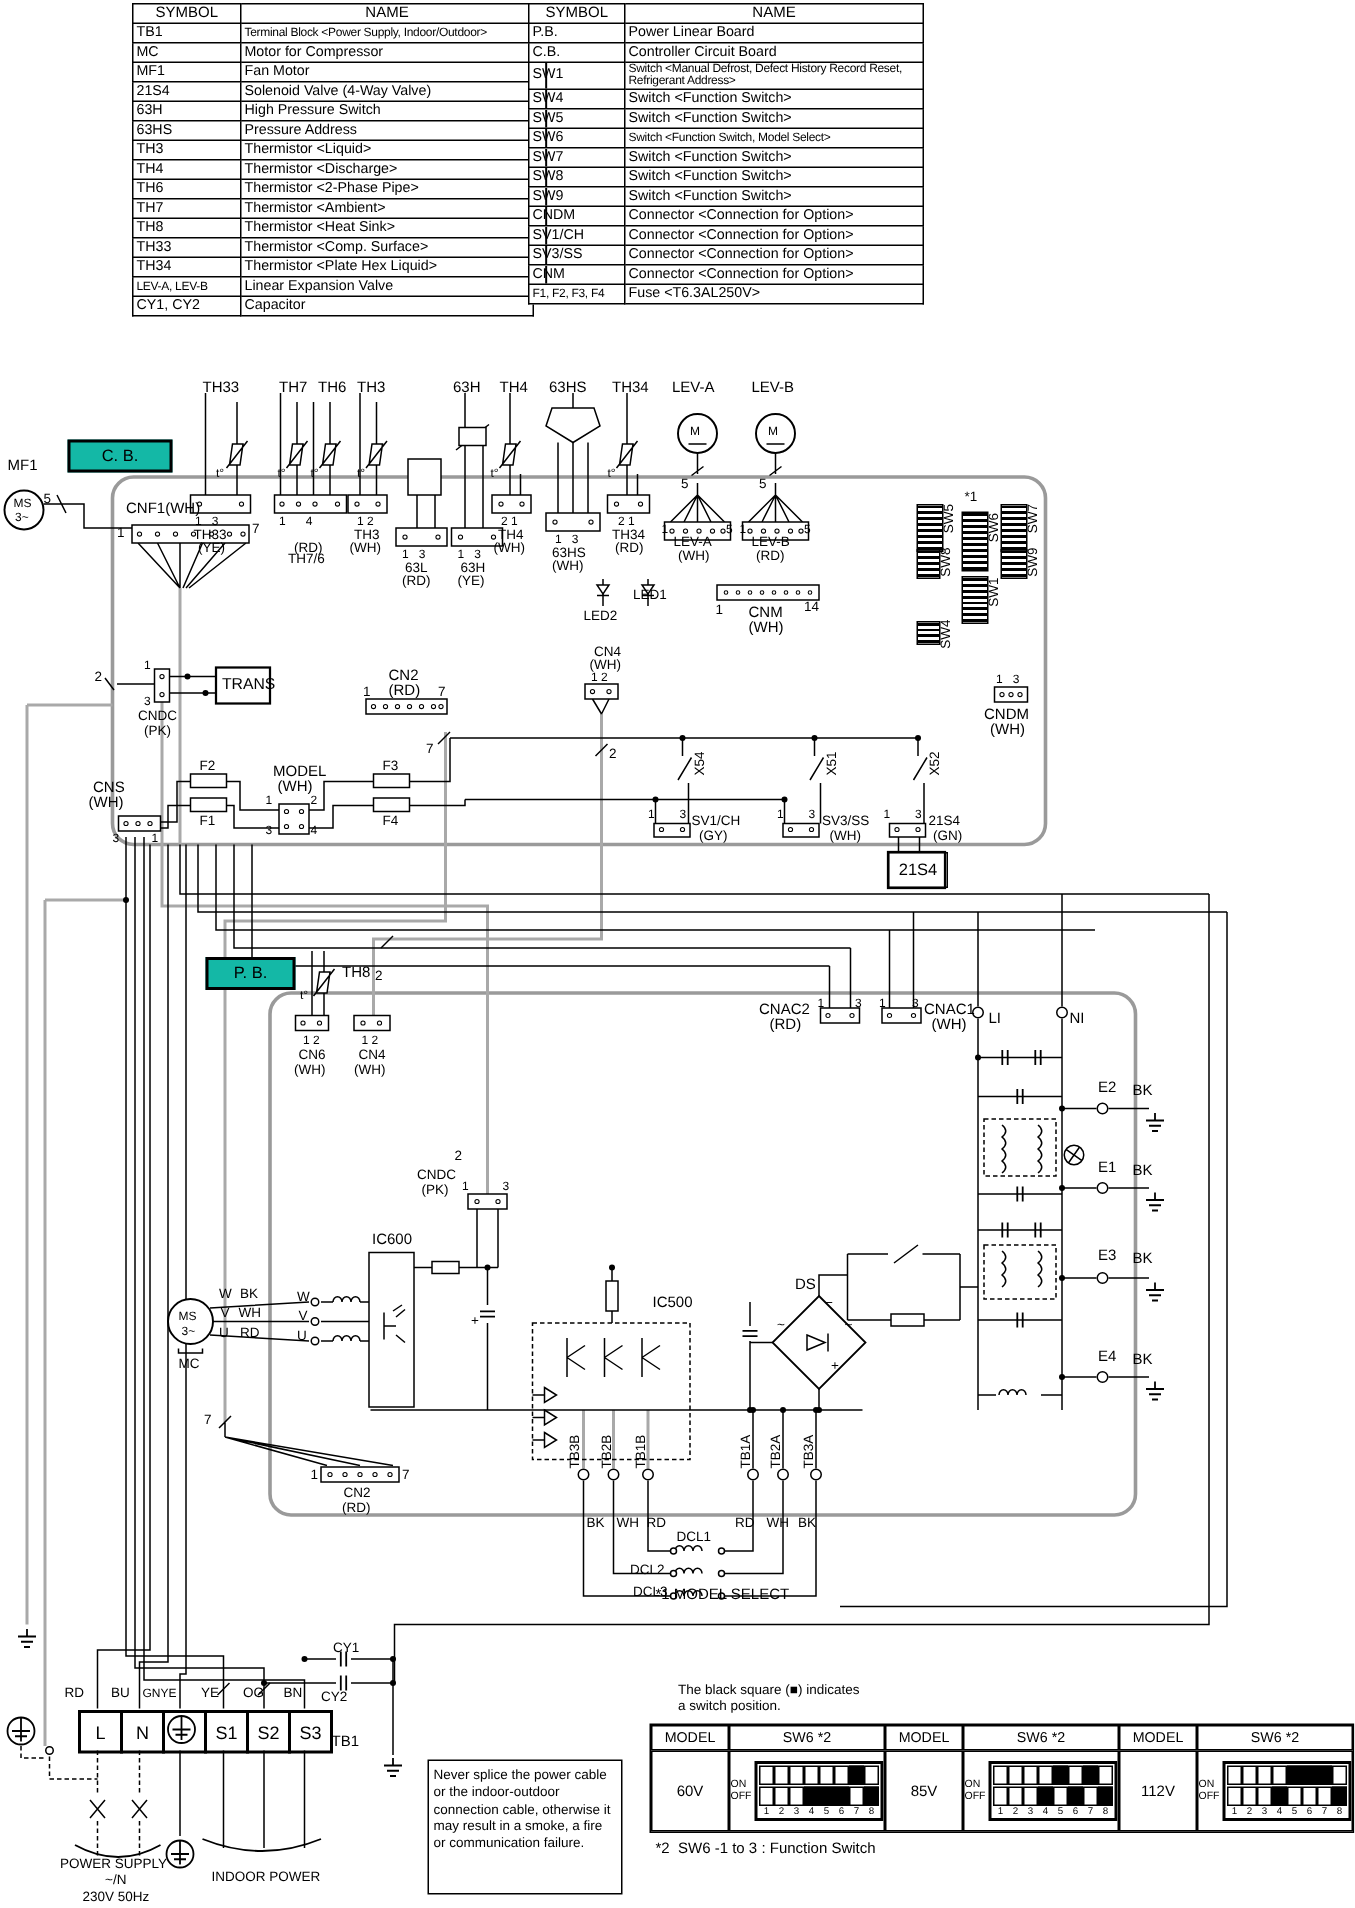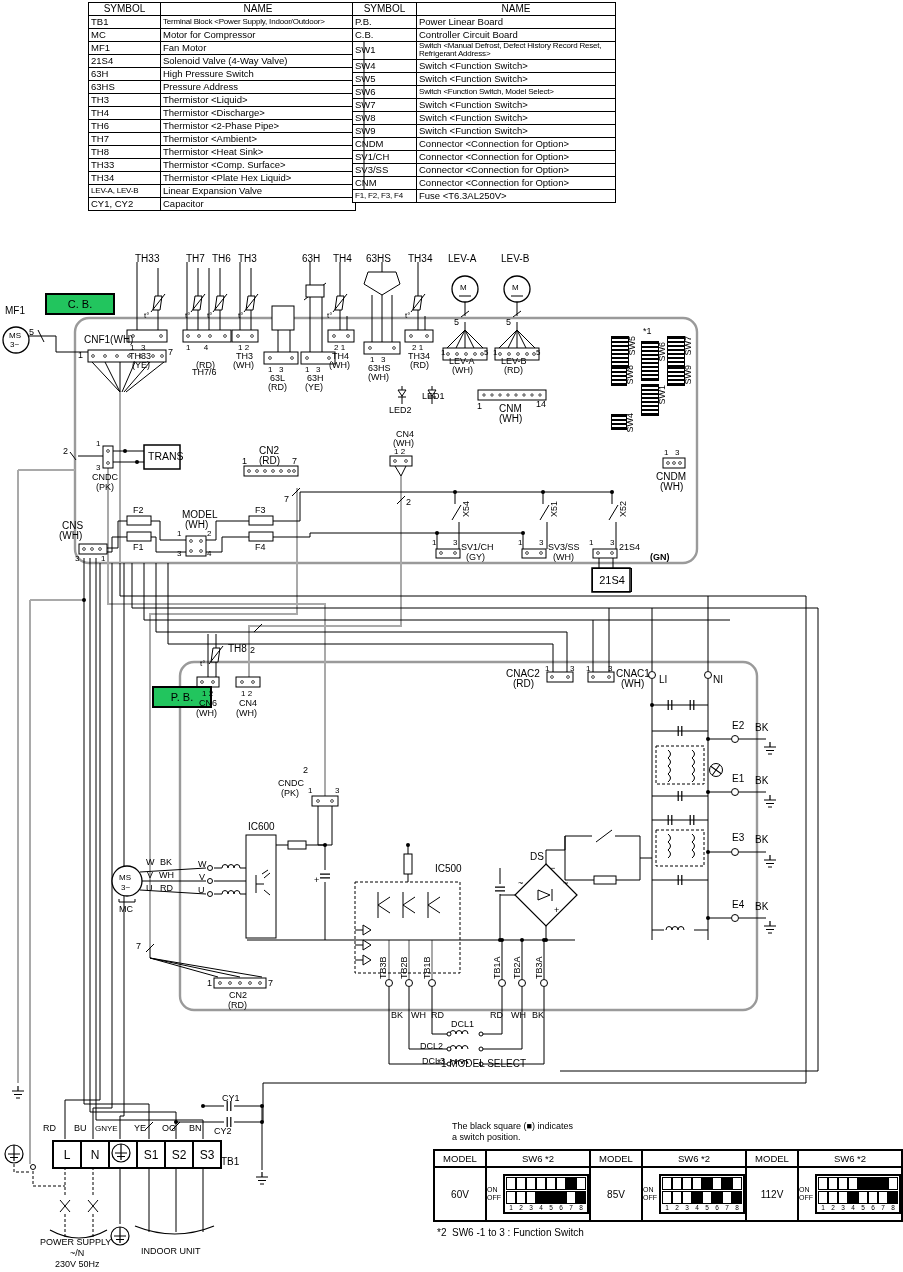--- a/index.html
+++ b/index.html
@@ -12,21 +12,21 @@
                overflow:hidden;white-space:normal;}
   table.symtab th{font-weight:normal;text-align:center;font-size:10px;}
   td.sm{font-size:8px;letter-spacing:-0.2px;}
   td.ind{padding-left:13px;background:linear-gradient(to right,transparent 10px,#000 10px,#000 11px,transparent 11px);}
   
   .l{position:absolute;font-size:10px;line-height:1;white-space:pre;}
   .m{font-size:9px;}
   .s{font-size:8px;}
   .v{writing-mode:vertical-rl;transform:rotate(180deg);}
   svg.canvas{position:absolute;left:0;top:0;}
-  .box{position:absolute;border:2px solid #000;font-size:11px;text-align:center;background:#22c55e;}
+  .box{position:absolute;border:2px solid #000;font-size:11px;text-align:center;background:#14b8a6;}
   .dipb{position:absolute;border:1px solid #000;
         background:repeating-linear-gradient(to bottom,#000 0 2px,#fff 2px 4px);}
   
   .tbcell{position:absolute;width:26px;height:25px;border:2px solid #000;
           font-size:12px;display:flex;align-items:center;justify-content:center;background:transparent;}
   .note{position:absolute;border:1.5px solid #000;font-size:9px;line-height:1.25;padding:4px 3px;}
   
   .ms{position:absolute;display:flex;border:1px solid #000;}
   .msgroup{display:flex;flex-direction:column;width:156px;}
   .msrow1{display:flex;height:17px;}
@@ -571,21 +571,21 @@
         <circle cx="708" cy="918" r="2"></circle>
       <circle cx="203" cy="1106" r="2"></circle>
         <circle cx="176" cy="1122" r="2"></circle>
         <circle cx="262" cy="1122" r="2"></circle>
         <circle cx="262" cy="1106" r="2"></circle>
       <circle cx="84" cy="600" r="2"></circle>
     </g>
   </svg>
 
   <div class="box" style="left:45px;top:293px;width:66px;height:18px;line-height:18px;"><span>C. B.</span></div>
-  <div class="box" style="left:152px;top:638px;width:56px;height:18px;line-height:18px;margin-top:48px;"><span>P. B.</span></div>
+  <div class="box" style="left:137px;top:638px;width:56px;height:18px;line-height:18px;"><span>P. B.</span></div>
   <div class="box" style="left:592px;top:568px;width:38px;height:22px;line-height:22px;border-width:1.5px;background:transparent;"><span>21S4</span></div>
   <span class="l" style="left:148px;top:451px;font-size:10.5px;">TRANS</span>
 
   <span class="l" style="left:5px;top:306px;">MF1</span>
   <span class="l s" style="left:9px;top:332px;">MS</span>
   <span class="l s" style="left:10px;top:341px;">3~</span>
   <span class="l m" style="left:29px;top:328px;">5</span>
   <span class="l" style="left:84px;top:335px;">CNF1(WH)</span>
   <span class="l m" style="left:78px;top:351px;">1</span>
   <span class="l m" style="left:168px;top:348px;">7</span>
@@ -706,21 +706,21 @@
   <span class="l s" style="left:453px;top:539px;">3</span>
   <span class="l m" style="left:461px;top:543px;">SV1/CH</span>
   <span class="l m" style="left:466px;top:553px;">(GY)</span>
   <span class="l s" style="left:518px;top:539px;">1</span>
   <span class="l s" style="left:539px;top:539px;">3</span>
   <span class="l m" style="left:548px;top:543px;">SV3/SS</span>
   <span class="l m" style="left:553px;top:553px;">(WH)</span>
   <span class="l s" style="left:589px;top:539px;">1</span>
   <span class="l s" style="left:610px;top:539px;">3</span>
   <span class="l m" style="left:619px;top:543px;">21S4</span>
-  <span class="l m" style="left:650px;top:553px;font-weight:bold;">(GN)</span>
+  <span class="l m" style="left:622px;top:553px;">(GN)</span>
 
   <span class="l" style="left:228px;top:644px;">TH8</span>
   <span class="l m" style="left:250px;top:646px;">2</span>
   <span class="l s" style="left:202px;top:690px;">1 2</span>
   <span class="l m" style="left:199px;top:699px;">CN6</span>
   <span class="l m" style="left:196px;top:709px;">(WH)</span>
   <span class="l s" style="left:241px;top:690px;">1 2</span>
   <span class="l m" style="left:239px;top:699px;">CN4</span>
   <span class="l m" style="left:236px;top:709px;">(WH)</span>
   <span class="l" style="left:506px;top:669px;">CNAC2</span>
@@ -809,22 +809,25 @@
       <span>S2</span>
     </div>
   <div class="tbcell" style="left:192px;top:1140px;">
       <span>S3</span>
     </div>
   <span class="l" style="left:221px;top:1157px;">TB1</span>
   <span class="l m" style="left:40px;top:1238px;">POWER SUPPLY</span>
   <span class="l m" style="left:70px;top:1249px;">~/N</span>
   <span class="l m" style="left:55px;top:1260px;">230V 50Hz</span>
   <span class="l m" style="left:163px;top:1305px;">TO</span>
-  <span class="l m" style="left:141px;top:1247px;">INDOOR UNIT</span>
-
+  <span class="l m" style="left:141px;top:1247px;">INDOOR POWER</span>
+
+  <div class="note" style="left:285px;top:1173px;width:122px;height:80px;">
+    <span>Never splice the power cable or the indoor-outdoor connection cable, otherwise it may result in a smoke, a fire or communication failure.</span>
+  </div>
 
   <span class="l" style="left:437px;top:1059px;">*1 MODEL SELECT</span>
   <span class="l m" style="left:452px;top:1122px;">The black square (■) indicates</span>
   <span class="l m" style="left:452px;top:1133px;">a switch position.</span>
 
   <div class="ms" style="left:433px;top:1149px;">
     <div class="msgroup">
       <div class="msrow1">
         <div class="mscell msmodel">MODEL</div>
         <div class="mscell mssw">SW6 *2</div>

